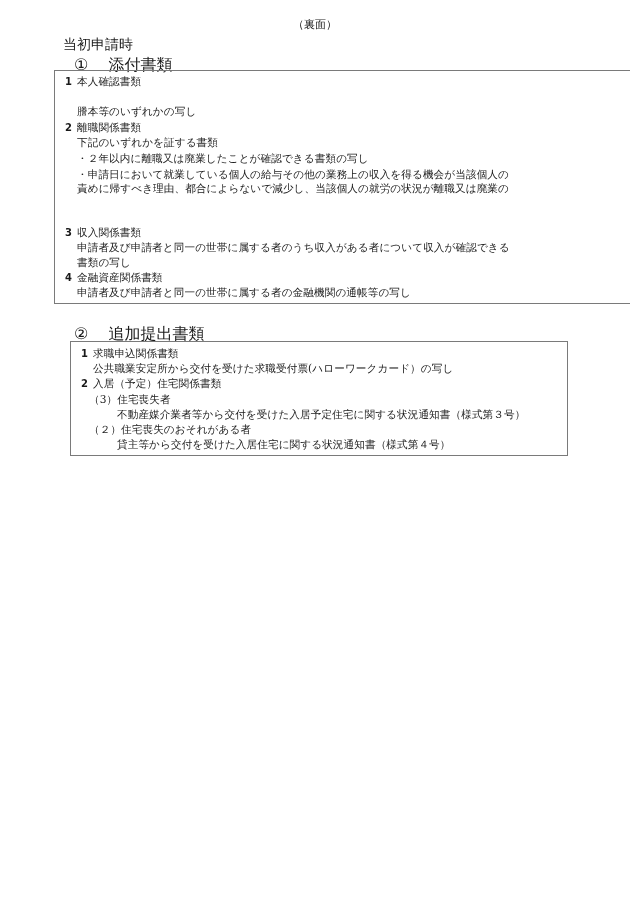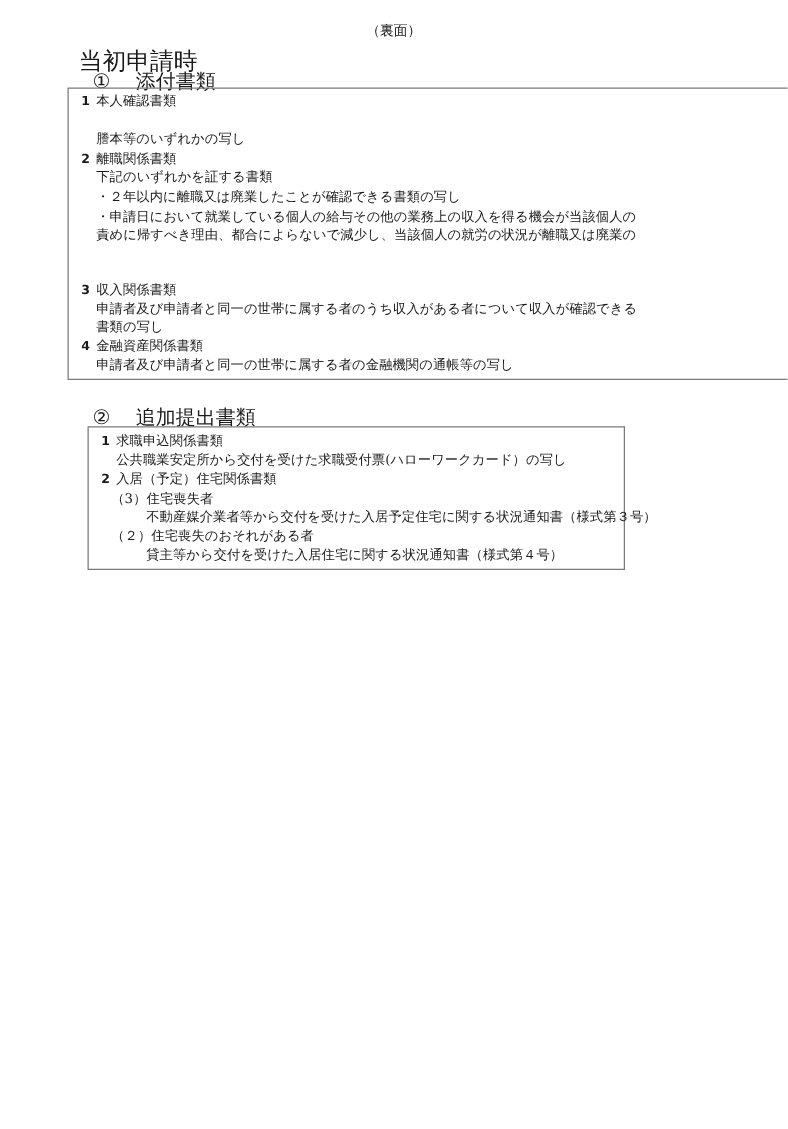--- a/index.html
+++ b/index.html
@@ -3,21 +3,21 @@
 <meta charset="utf-8">
 <style>
   html, body { margin:0; padding:0; }
   body {
     width:630px; height:903px; background:#ffffff; position:relative; overflow:hidden;
     font-family: "DejaVu Serif", "Liberation Serif", serif;
     color:#1a1a1a;
   }
   .abs { position:absolute; white-space:nowrap; }
   .page-side { top:17px; left:0; width:630px; text-align:center; font-size:11px; }
-  .section-title { top:36px; left:63px; font-size:19px; }
+  .section-title { top:36px; left:63px; font-size:14px; }
   .sub-title { font-size:16px; left:74px; }
   .box { position:absolute; border:1px solid #7a7a7a; box-sizing:border-box; }
   .line { position:absolute; font-size:10.6px; white-space:nowrap; line-height:15px; letter-spacing:0.1px; }
   .num { display:inline-block; width:12px; font-family:"DejaVu Sans","Liberation Sans",sans-serif; font-weight:bold; font-size:10px; }
 </style>
 </head>
 <body>
 
 <div class="abs page-side">（裏面）</div>
 <div class="abs section-title">当初申請時</div>
@@ -54,21 +54,21 @@
   </div>
   <div class="line" style="left:22px; top:214px;">申請者及び申請者と同一の世帯に属する者の金融機関の通帳等の写し</div>
 </div>
 
 <div class="abs sub-title" style="top:324px;">
   <span>②</span>
   <span style="display:inline-block;width:10px;"></span>
   <span>追加提出書類</span>
 </div>
 
-<div class="box" style="left:70px; top:341px; width:430px; height:115px;">
+<div class="box" style="left:70px; top:341px; width:498px; height:115px;">
   <div class="line" style="left:10px; top:4px;">
     <span class="num">1</span><span>求職申込関係書類</span>
   </div>
   <div class="line" style="left:22px; top:19px;">公共職業安定所から交付を受けた求職受付票(ハローワークカード）の写し</div>
 
   <div class="line" style="left:10px; top:34px;">
     <span class="num">2</span><span>入居（予定）住宅関係書類</span>
   </div>
   <div class="line" style="left:18px; top:50px;">（3）住宅喪失者</div>
   <div class="line" style="left:46px; top:65px;">不動産媒介業者等から交付を受けた入居予定住宅に関する状況通知書（様式第３号）</div>

